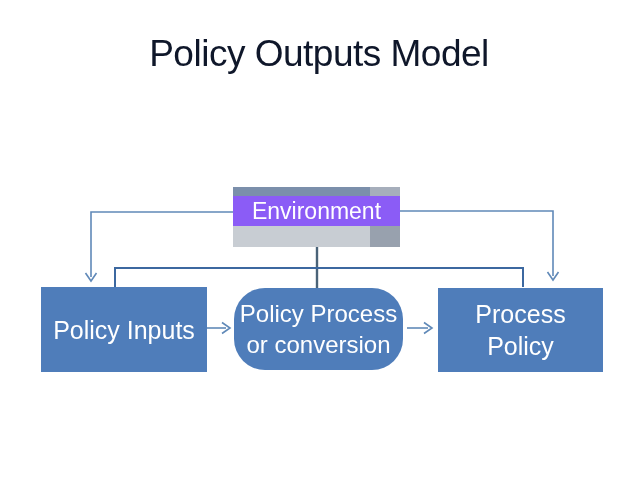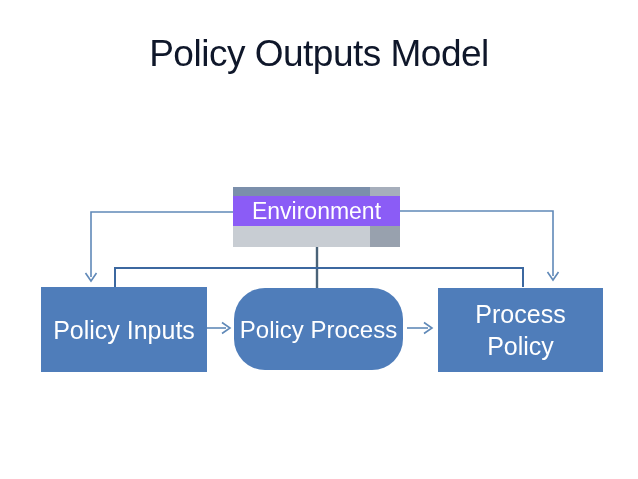--- a/index.html
+++ b/index.html
@@ -139,20 +139,21 @@
       <div class="env-bottom-right"></div>
     </div>
   </div>
 
   <div class="flow-box box-inputs">
     <span class="line">Policy Inputs</span>
   </div>
 
   <div class="flow-box box-process">
     <span class="line">Policy Process</span>
+    <span class="line">or conversion</span>
   </div>
 
   <div class="flow-box box-outputs">
     <span class="line">Process</span>
     <span class="line">Policy</span>
   </div>
 
 </div>
 
 </body></html>

